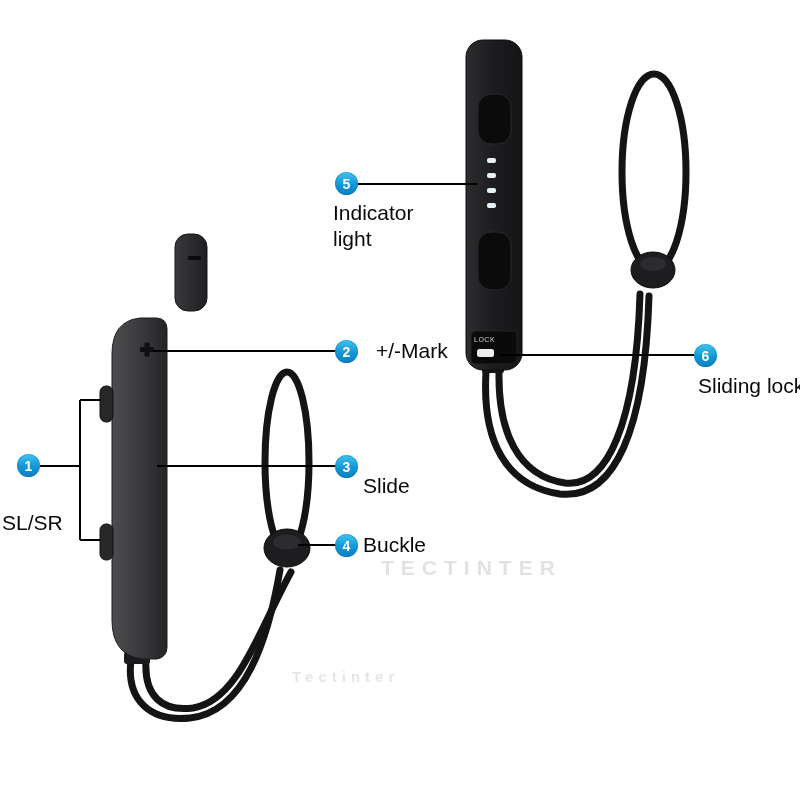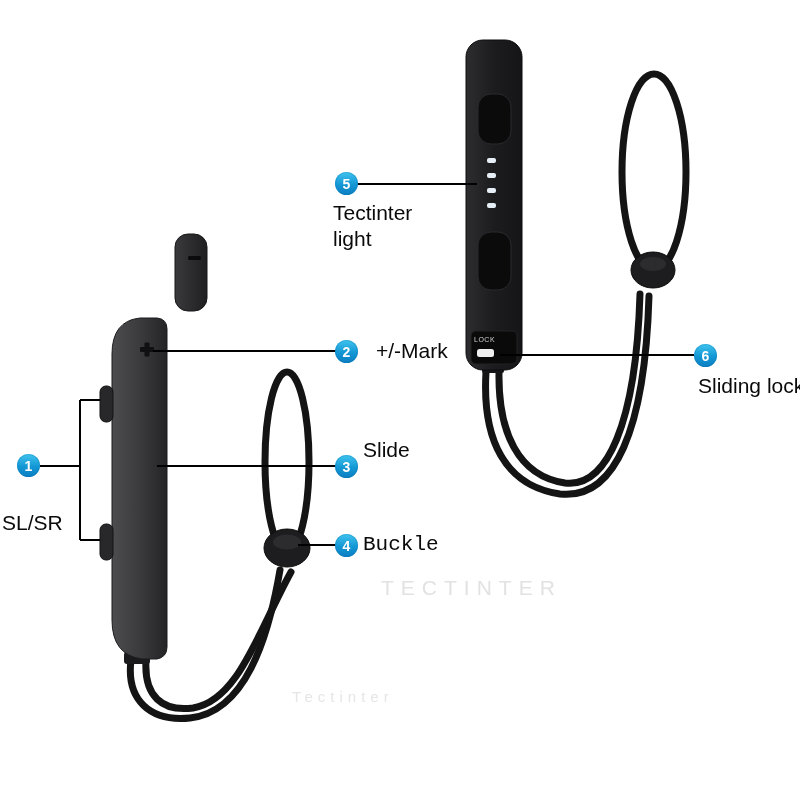--- a/index.html
+++ b/index.html
@@ -15,21 +15,21 @@
     display:flex;align-items:center;justify-content:center;
     box-shadow:0 0 0 1px rgba(9,110,170,.25) inset;
   }
   .clabel{
     position:absolute;font-size:21px;font-weight:500;color:#0a0a0a;
     white-space:nowrap;line-height:1.25;
   }
   .clabel.wrap{white-space:normal;width:100px;}
   .watermark{
     position:absolute;color:#e2e2e2;letter-spacing:7px;font-size:21px;
-    font-weight:normal;user-select:none;margin-top:20px;
+    font-weight:bold;user-select:none;
   }
   .watermark.small{font-size:15px;letter-spacing:5px;color:#e6e6e6;}
   .lock-label{
     position:absolute;left:474px;top:336px;font-size:7px;color:#cfcfcf;
     letter-spacing:.5px;
   }
 </style>
 </head>
 <body>
 
@@ -121,27 +121,27 @@
     </g>
   </svg>
 
   <div class="badge" style="left:17px;top:454px;">1</div>
   <div class="clabel" style="left:2px;top:510px;">SL/SR</div>
 
   <div class="badge" style="left:335px;top:340px;">2</div>
   <div class="clabel" style="left:376px;top:338px;">+/-Mark</div>
 
   <div class="badge" style="left:335px;top:455px;">3</div>
-  <div class="clabel" style="left:363px;top:437px;">Slide</div>
+  <div class="clabel" style="left:363px;top:473px;">Slide</div>
 
   <div class="badge" style="left:335px;top:534px;">4</div>
-  <div class="clabel" style="left:363px;top:532px;font-family:Liberation Mono, monospace;">Buckle</div>
+  <div class="clabel" style="left:363px;top:532px;">Buckle</div>
 
   <div class="badge" style="left:335px;top:172px;">5</div>
-  <div class="clabel wrap" style="left:333px;top:200px;">Tectinter light</div>
+  <div class="clabel wrap" style="left:333px;top:200px;">Indicator light</div>
 
   <div class="badge" style="left:694px;top:344px;">6</div>
   <div class="clabel" style="left:698px;top:373px;">Sliding lock</div>
 
   <div class="lock-label">LOCK</div>
 
   <div class="watermark" style="left:381px;top:556px;">TECTINTER</div>
   <div class="watermark small" style="left:292px;top:668px;">Tectinter</div>
 
 </div>

